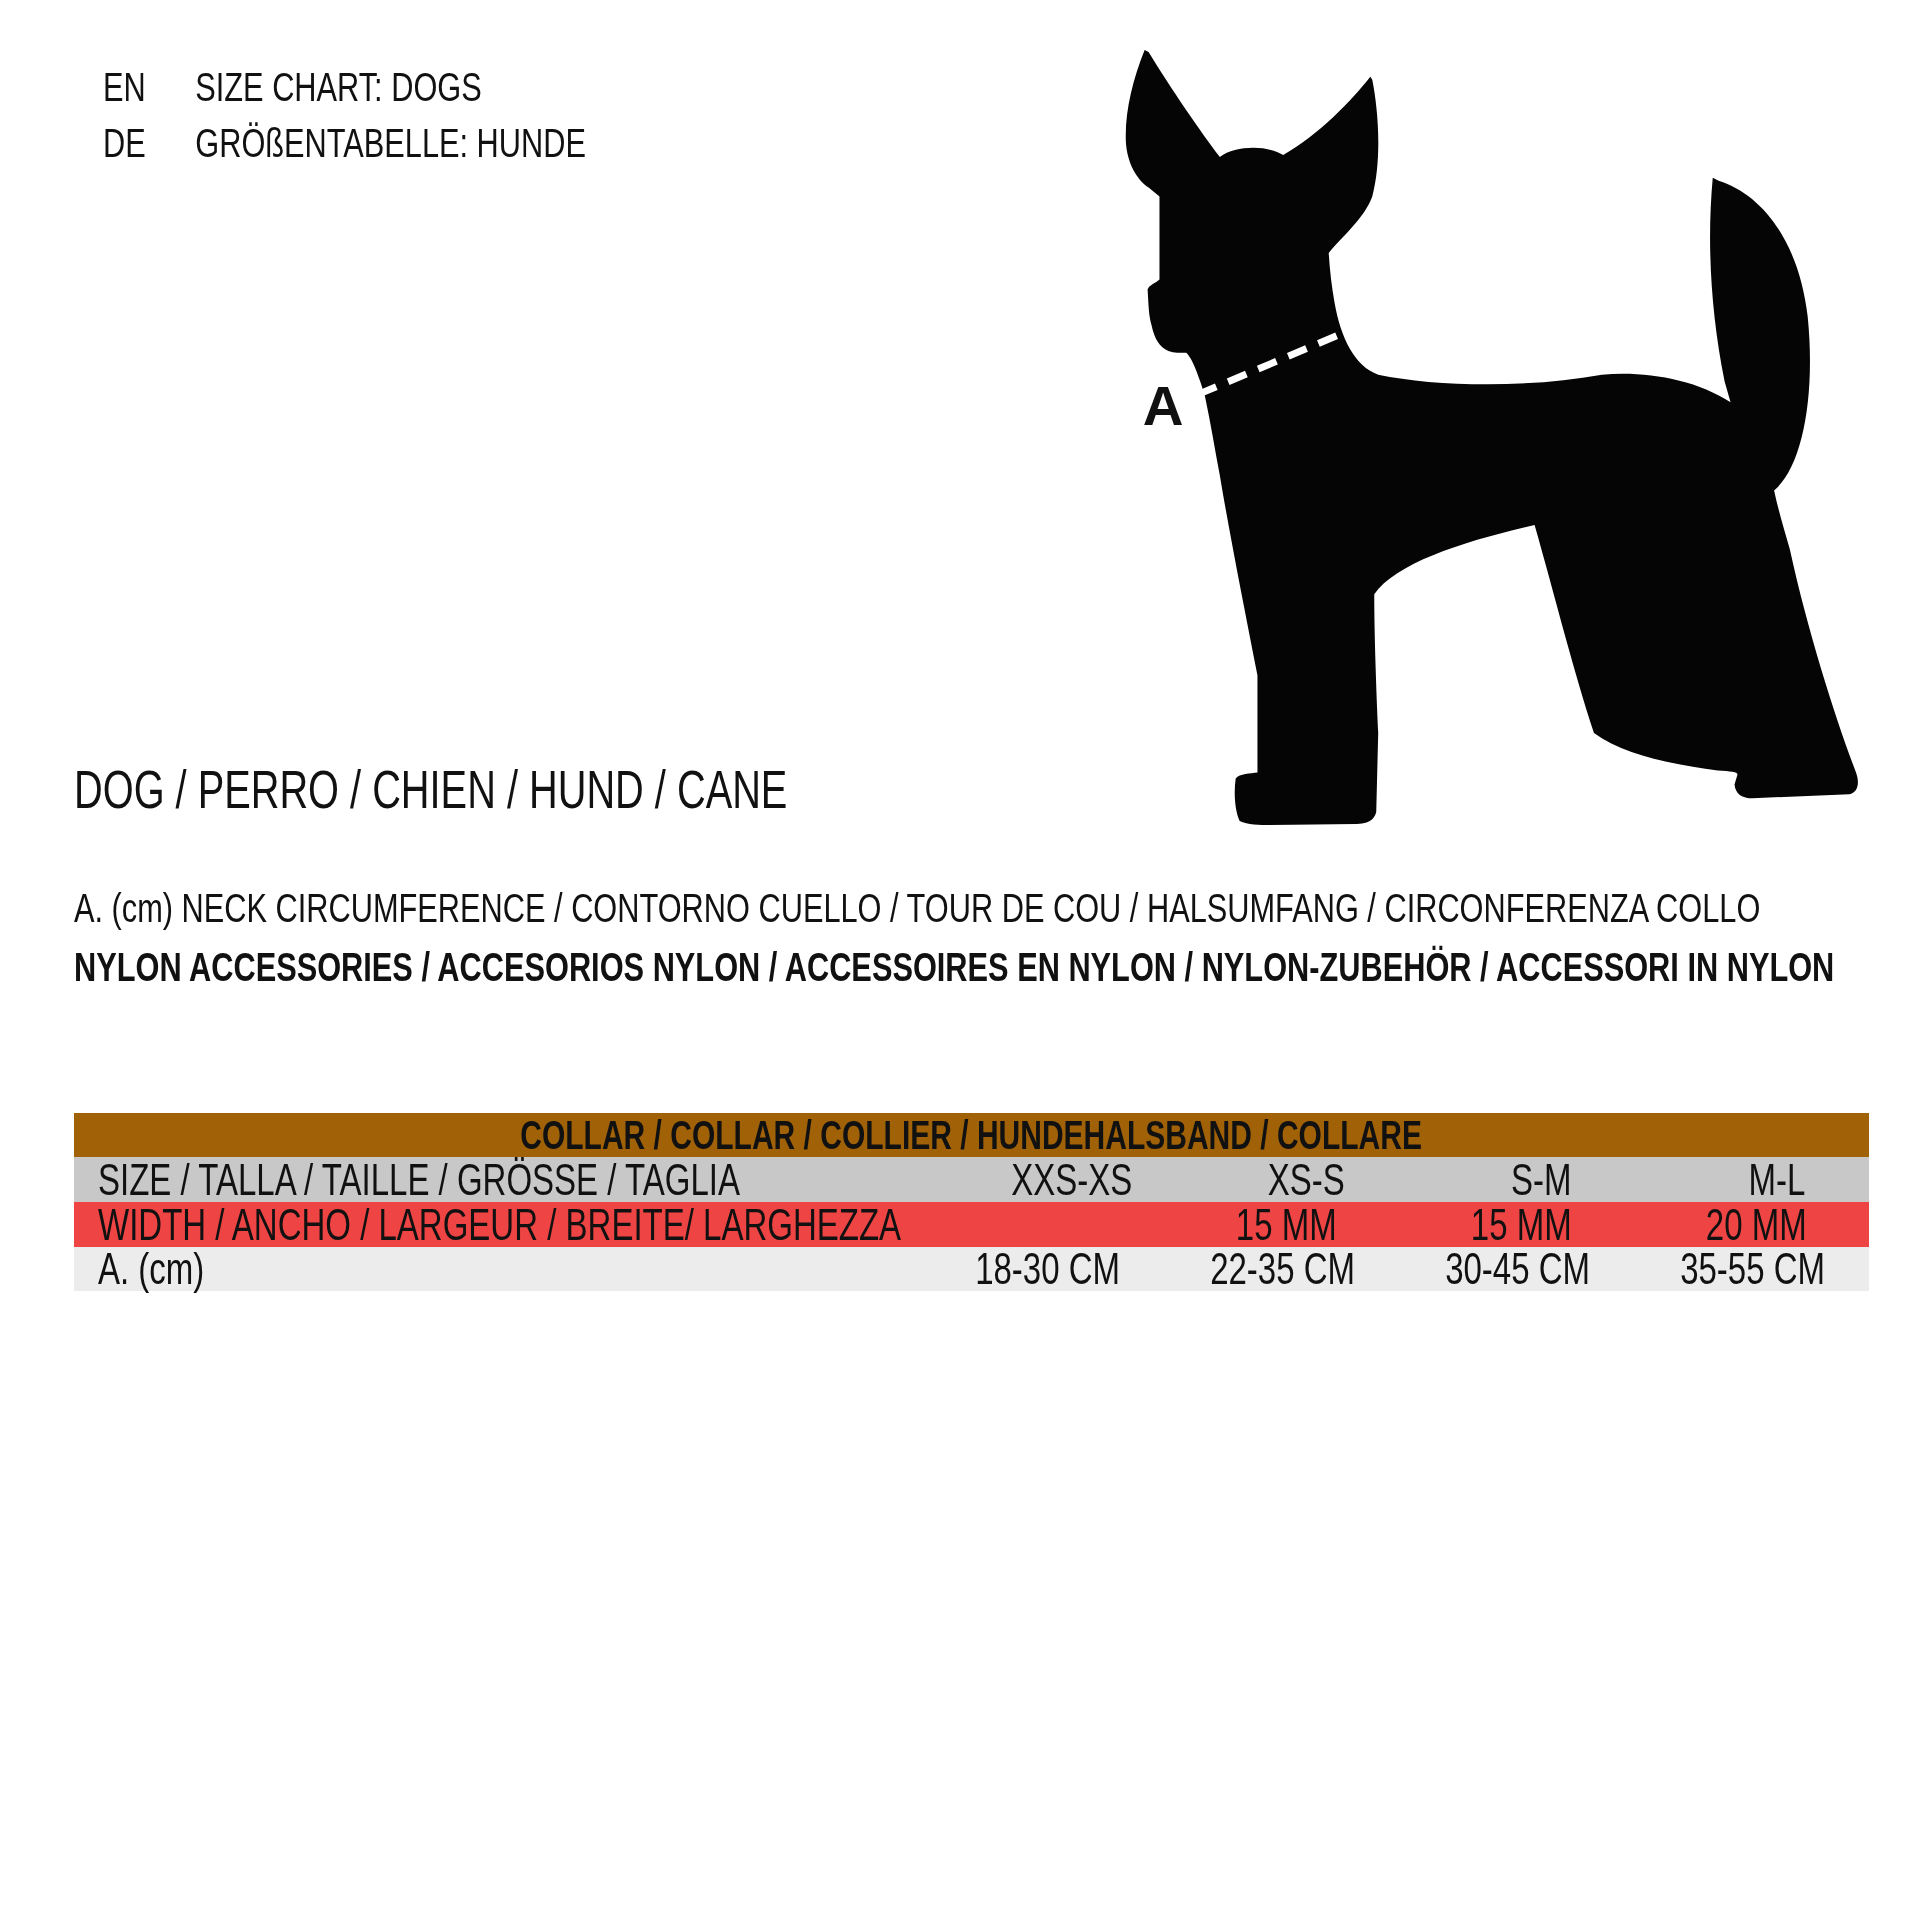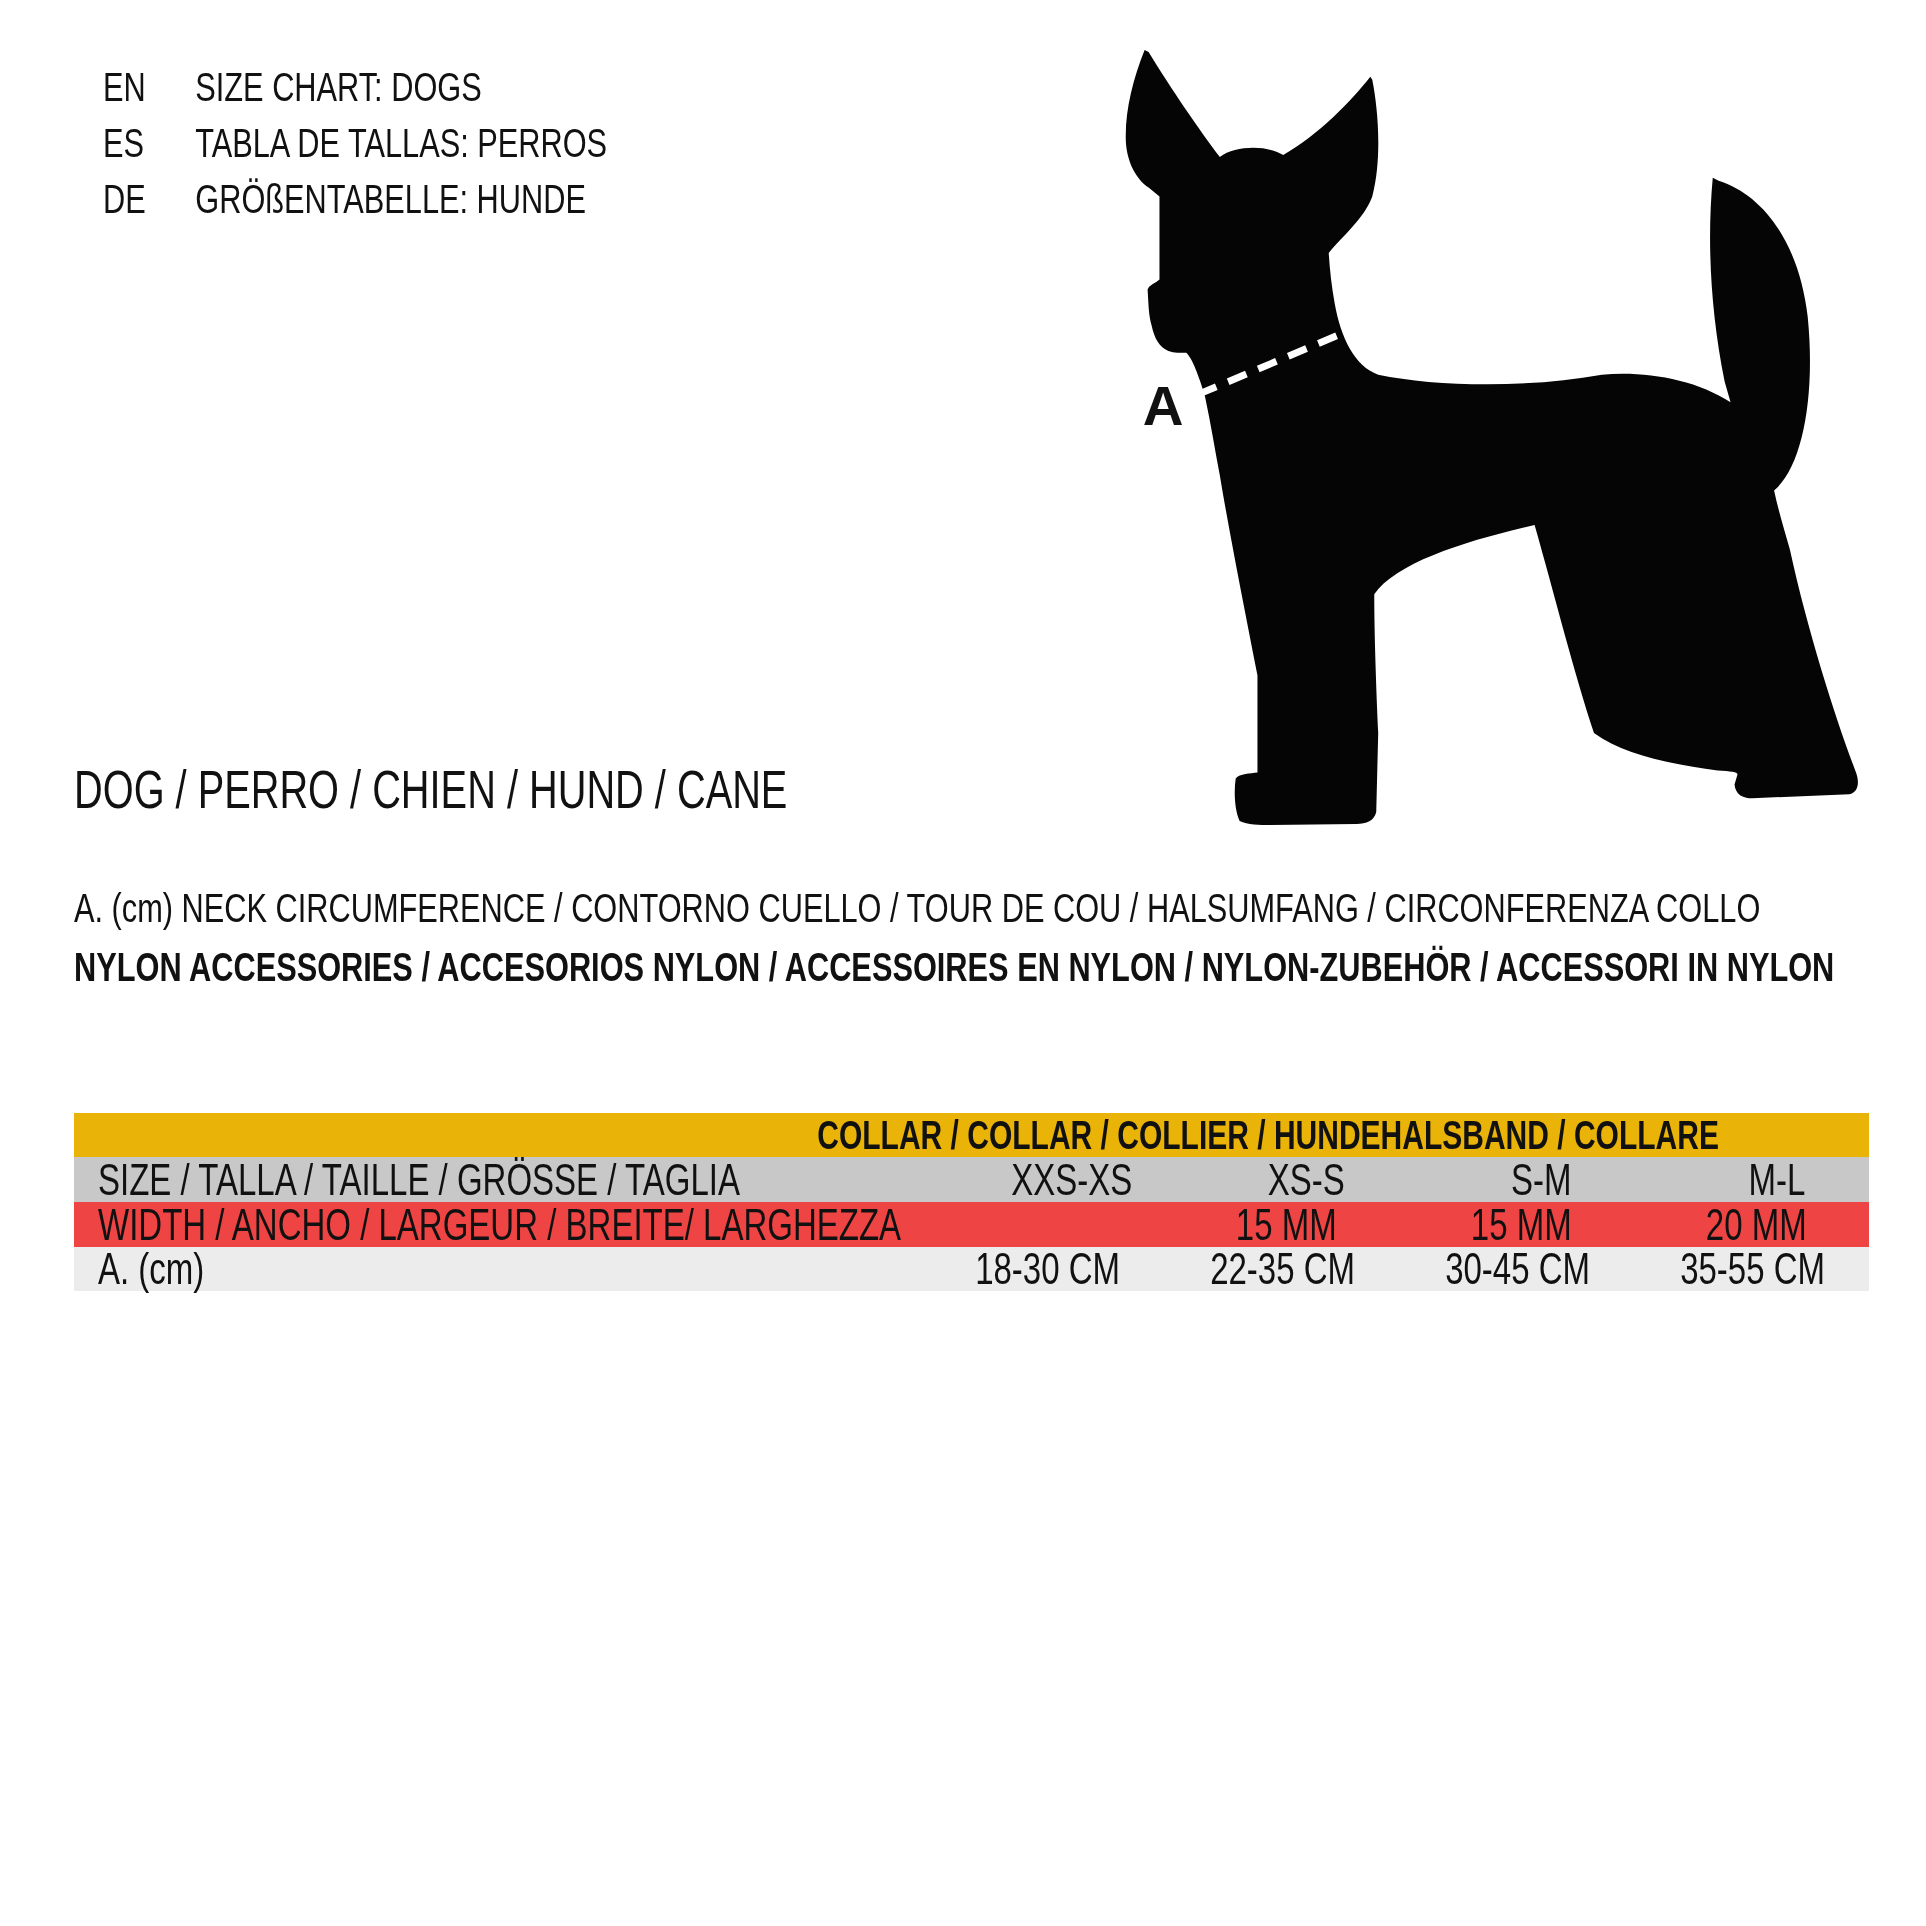--- a/index.html
+++ b/index.html
@@ -32,23 +32,20 @@
   .t-row.r3{height:44px;line-height:44px;}
   .t-label{flex:0 0 856px;box-sizing:border-box;padding-left:24px;}
   .t-val{flex:0 0 235px;text-align:center;}
 </style>
 </head>
 <body>
 
 <div class="lang-block">
   <div class="lang-row">
     <span class="cx"><span class="lang-code">EN</span><span>SIZE CHART: DOGS</span></span>
-  </div>
-  <div class="lang-row">
-    <span class="cx"><span class="lang-code">ES</span><span>TABLA DE TALLAS: PERROS</span></span>
   </div>
   <div class="lang-row">
     <span class="cx"><span class="lang-code">DE</span><span>GRÖßENTABELLE: HUNDE</span></span>
   </div>
 </div>
 
 <div class="dog-figure">
   <svg width="772" height="792" viewBox="0 0 780 800">
     <path fill="#050505" d="
       M36,10
@@ -108,21 +105,21 @@
 <div class="notes">
   <div class="note-line">
     <span class="cx">A. (cm) NECK CIRCUMFERENCE / CONTORNO CUELLO / TOUR DE COU / HALSUMFANG / CIRCONFERENZA COLLO</span>
   </div>
   <div class="note-line bold">
     <span class="cx">NYLON ACCESSORIES / ACCESORIOS NYLON / ACCESSOIRES EN NYLON / NYLON-ZUBEHÖR / ACCESSORI IN NYLON</span>
   </div>
 </div>
 
 <div class="size-table">
-  <div class="t-head" style="background:#eab308;text-align:right;">
+  <div class="t-head" style="background:#a16207;">
     <span class="cxc">COLLAR / COLLAR / COLLIER / HUNDEHALSBAND / COLLARE</span>
   </div>
 
   <div class="t-row r1" style="background:#C8C8C8;">
     <div class="t-label"><span class="cx">SIZE / TALLA / TAILLE / GRÖSSE / TAGLIA</span></div>
     <div class="t-val"><span class="cxc">XXS-XS</span></div>
     <div class="t-val"><span class="cxc">XS-S</span></div>
     <div class="t-val"><span class="cxc">S-M</span></div>
     <div class="t-val"><span class="cxc">M-L</span></div>
   </div>

